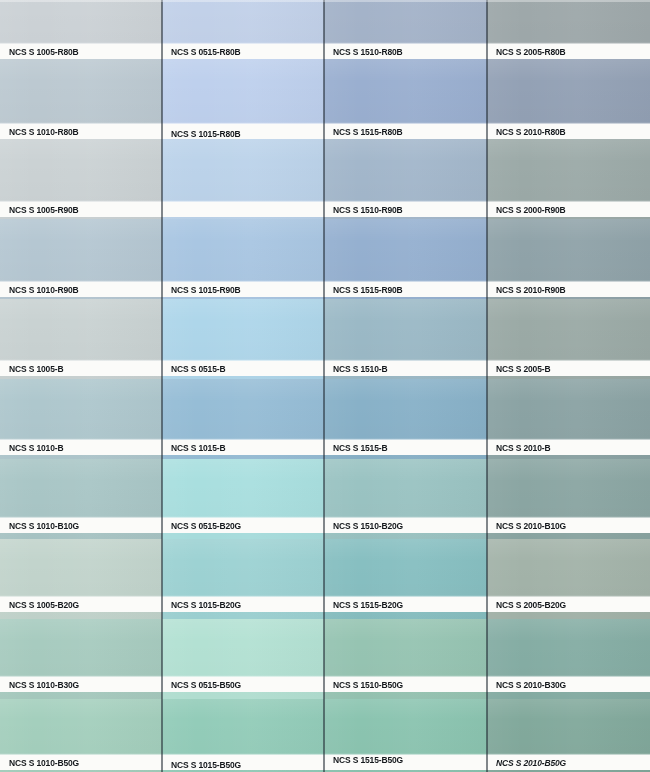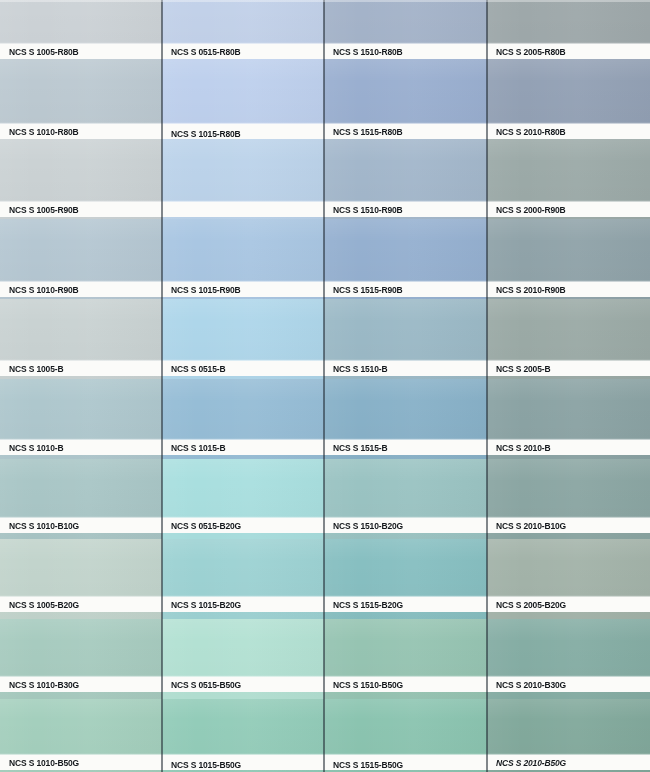--- a/index.html
+++ b/index.html
@@ -428,21 +428,21 @@
           <span class="label-text">NCS S 2010-B30G</span>
         </div>
       </div>
       <div class="label-band" style="top: 755px;">
         <div style="position: absolute; left: 0px; width: 162px; top: 0px; bottom: 0px; display: flex; align-items: center;">
           <span class="label-text">NCS S 1010-B50G</span>
         </div>
         <div style="position: absolute; left: 162px; width: 162px; top: 0px; bottom: 0px; display: flex; align-items: flex-end;">
           <span class="label-text">NCS S 1015-B50G</span>
         </div>
-        <div style="position: absolute; left: 324px; width: 141px; top: 0px; bottom: 0px; display: flex; align-items: flex-end;">
+        <div style="position: absolute; left: 324px; width: 141px; top: 0px; bottom: 0px; display: flex; align-items: flex-start;">
           <span class="label-text">NCS S 1515-B50G</span>
         </div>
         <div style="position: absolute; left: 487px; width: 182px; top: 0px; bottom: 0px; display: flex; align-items: center; font-style: italic;">
           <span class="label-text">NCS S 2010-B50G</span>
         </div>
       </div>
     </div>
 </div>
 
 </body></html>

